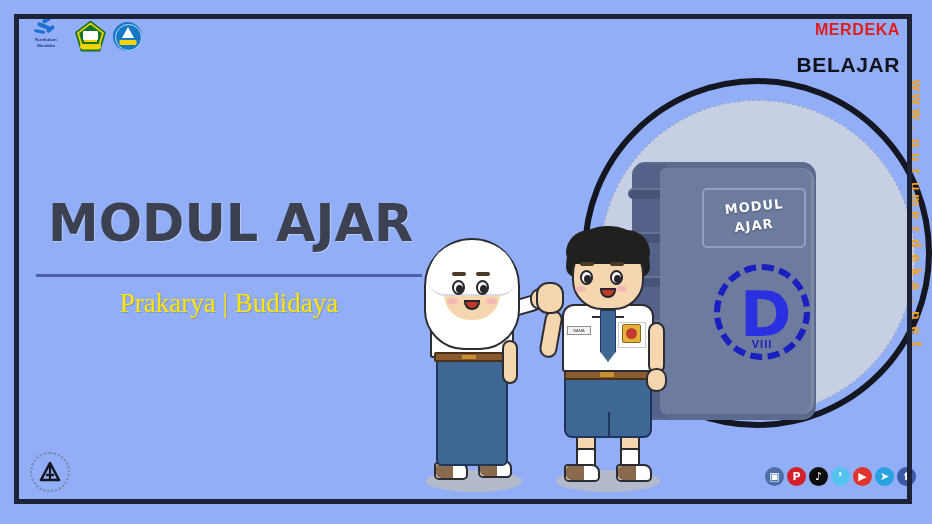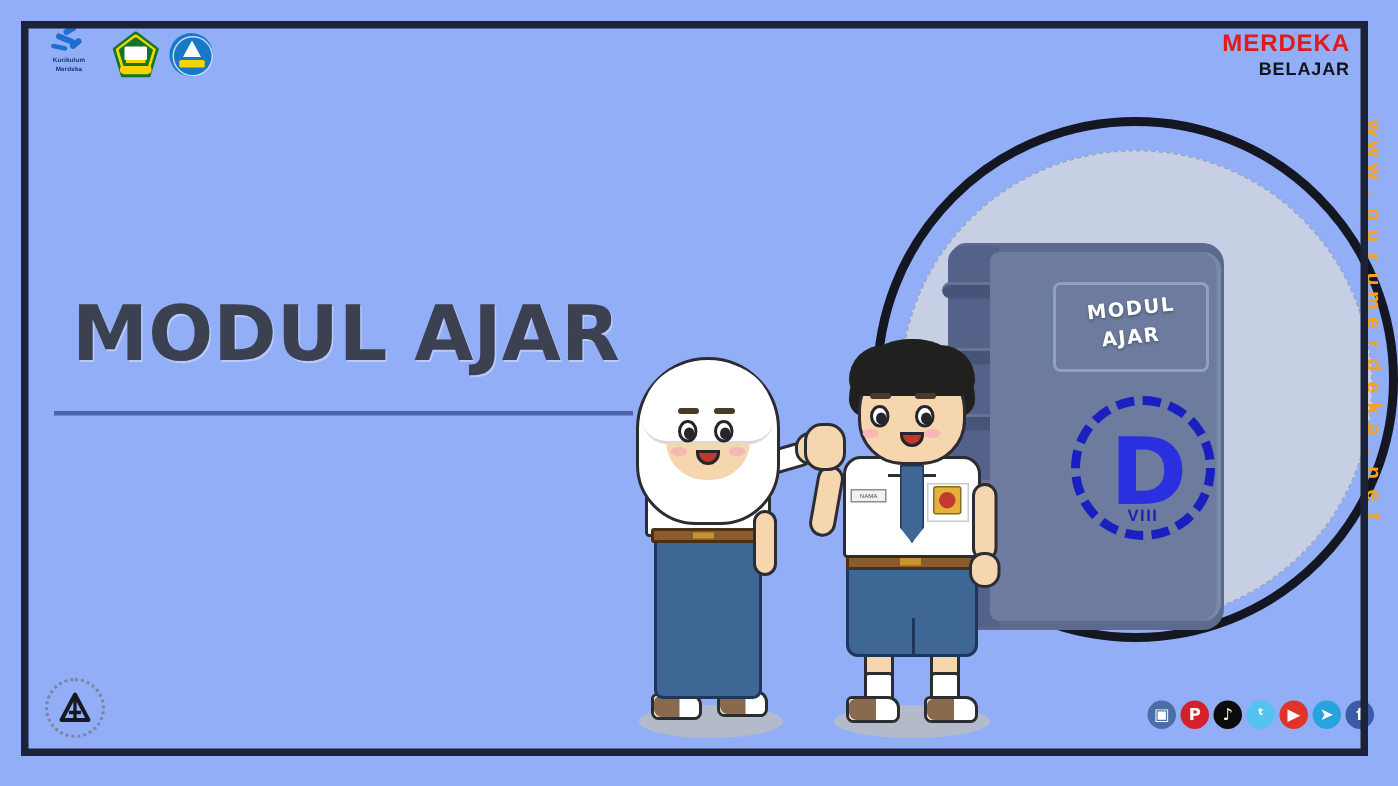--- a/index.html
+++ b/index.html
@@ -42,21 +42,21 @@
   .kemdik{width:29px;height:29px;border-radius:50%;background:#1878c8;position:relative;
         display:flex;align-items:center;justify-content:center;}
   .kemdik::before{content:"";position:absolute;left:2px;top:2px;width:25px;height:25px;border-radius:50%;border:1px solid #bfe0f5;}
   .kemdik-t{position:absolute;top:5px;left:50%;transform:translateX(-50%);width:0;height:0;
         border-left:6px solid transparent;border-right:6px solid transparent;border-bottom:11px solid #fff;}
   .kemdik-b{position:absolute;bottom:6px;left:50%;transform:translateX(-50%);width:17px;height:5px;background:#f5d400;border-radius:1px;}
 
   
   .mb{position:absolute;right:32px;top:22px;text-align:right;line-height:1;}
   .mb .m1{font-size:16px;font-weight:bold;color:#e01b1b;letter-spacing:.6px;display:block;}
-  .mb .m2{font-size:12px;font-weight:bold;color:#10131c;letter-spacing:.6px;display:block;margin-top:2px;}
+  .mb .m2{font-size:21px;font-weight:bold;color:#10131c;letter-spacing:.6px;display:block;margin-top:16px;}
 
   
   .vurl{
     position:absolute;right:2px;top:78px;width:28px;height:380px;
     display:flex;flex-direction:column;align-items:center;justify-content:flex-start;
     color:#f7a21b;font-weight:bold;font-size:14px;line-height:14.4px;
     letter-spacing:0;
   }
   .vurl span{display:block;transform:rotate(90deg);height:14.4px;}
 
@@ -278,20 +278,21 @@
     <div class="eye" style="left:74px;top:44px;">
         <b></b>
       </div>
     <div class="blush" style="left:39px;top:60px;"></div>
     <div class="blush" style="left:80px;top:60px;"></div>
     <div class="mouth" style="left:64px;top:62px;"></div>
   </div>
 
   <div class="title">MODUL AJAR</div>
   <div class="rule"></div>
+  <div class="subtitle">Prakarya | Budidaya</div>
 
   <div class="logo-row">
     <div class="logo km-logo">
       <div class="km-mark">
         <i style="left:9px;top:0;width:9px;height:4px;transform:rotate(-30deg);"></i>
         <i style="left:4px;top:6px;width:13px;height:4px;transform:rotate(22deg);"></i>
         <i style="left:13px;top:9px;width:9px;height:4px;transform:rotate(-40deg);"></i>
         <i style="left:1px;top:12px;width:11px;height:3px;transform:rotate(12deg);"></i>
       </div>
       <div class="km-txt">Kurikulum</div>

